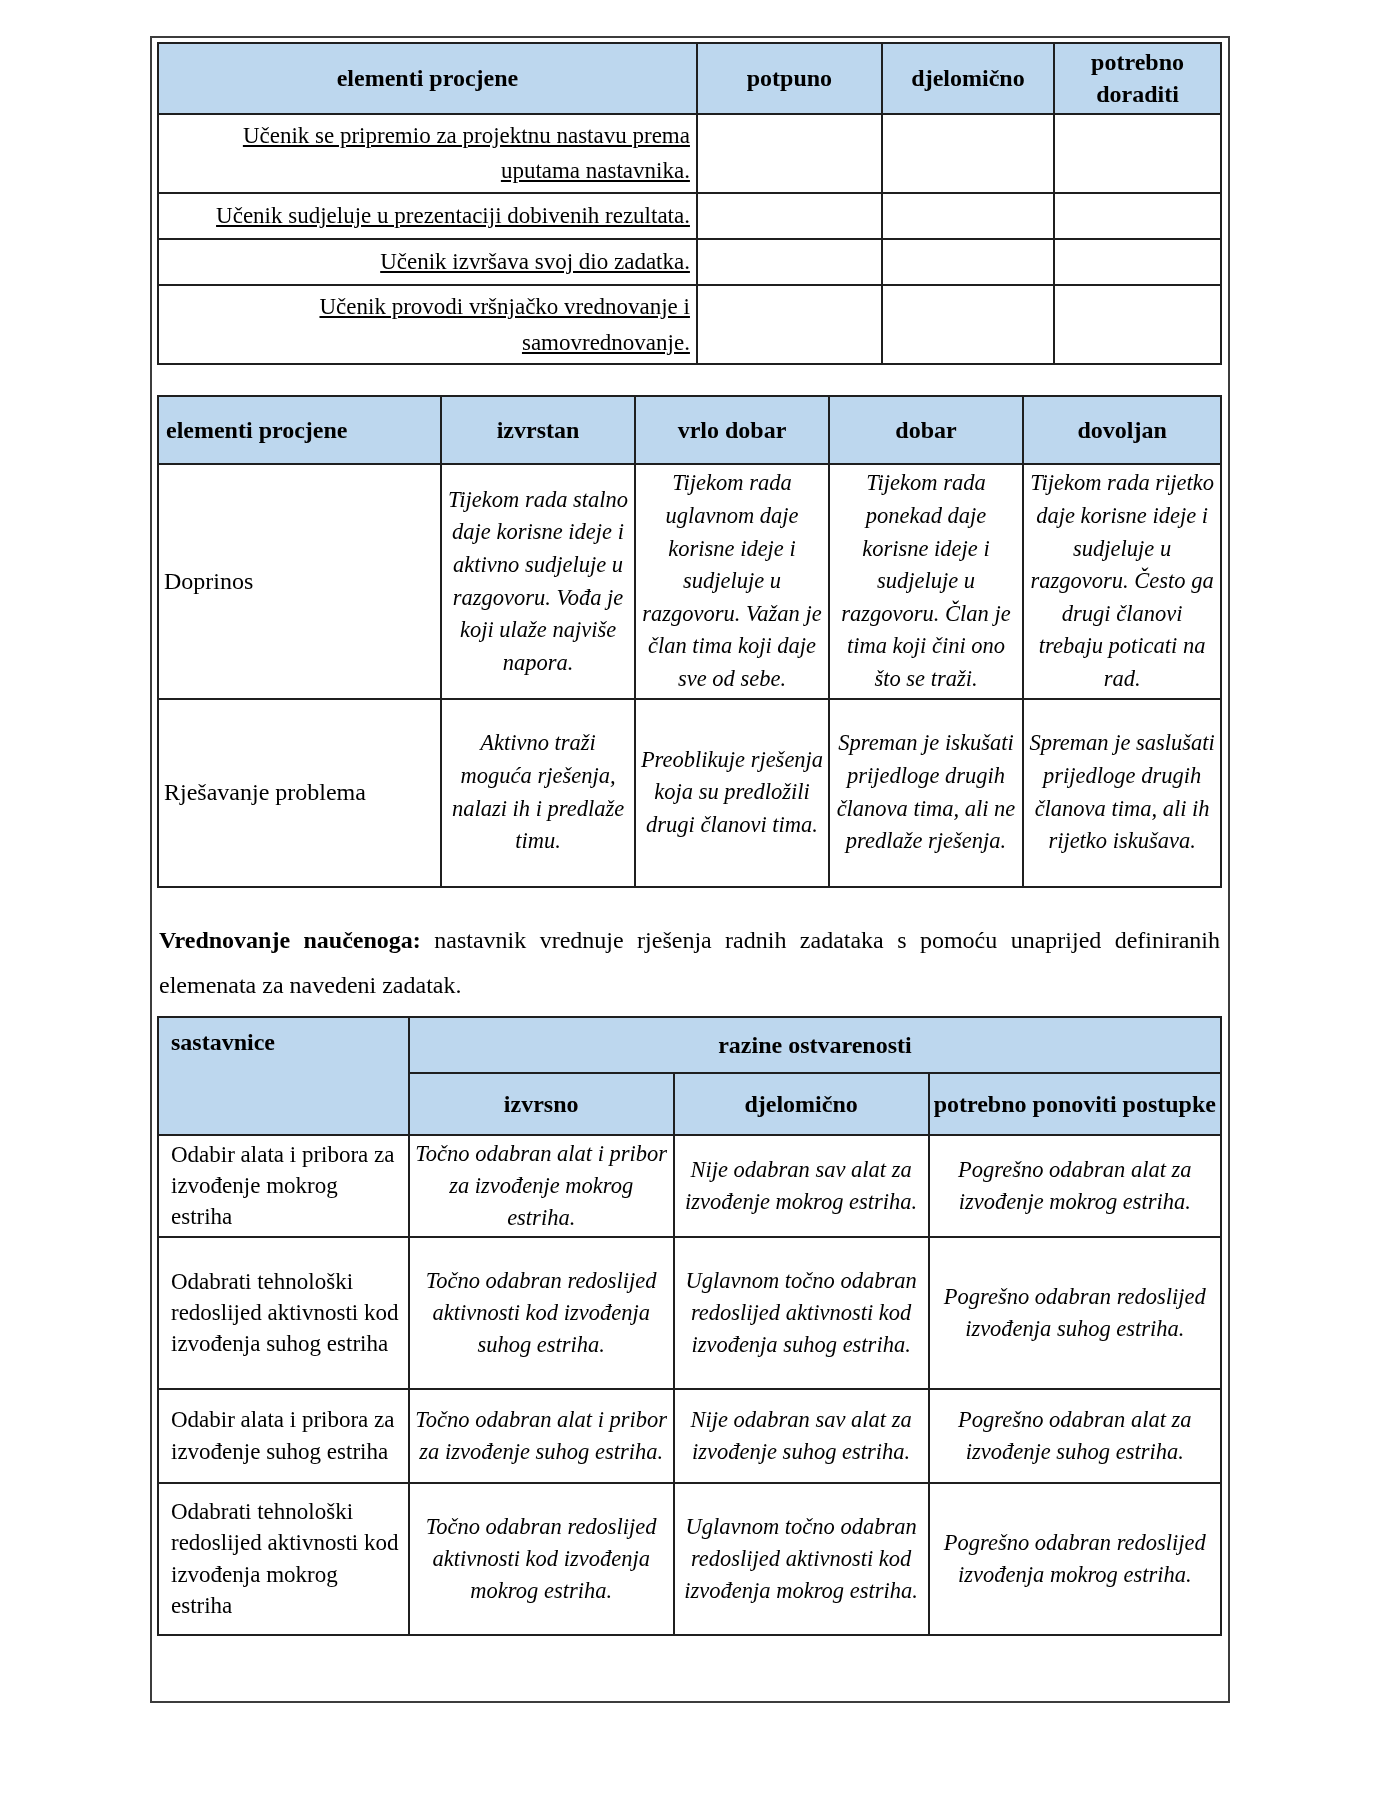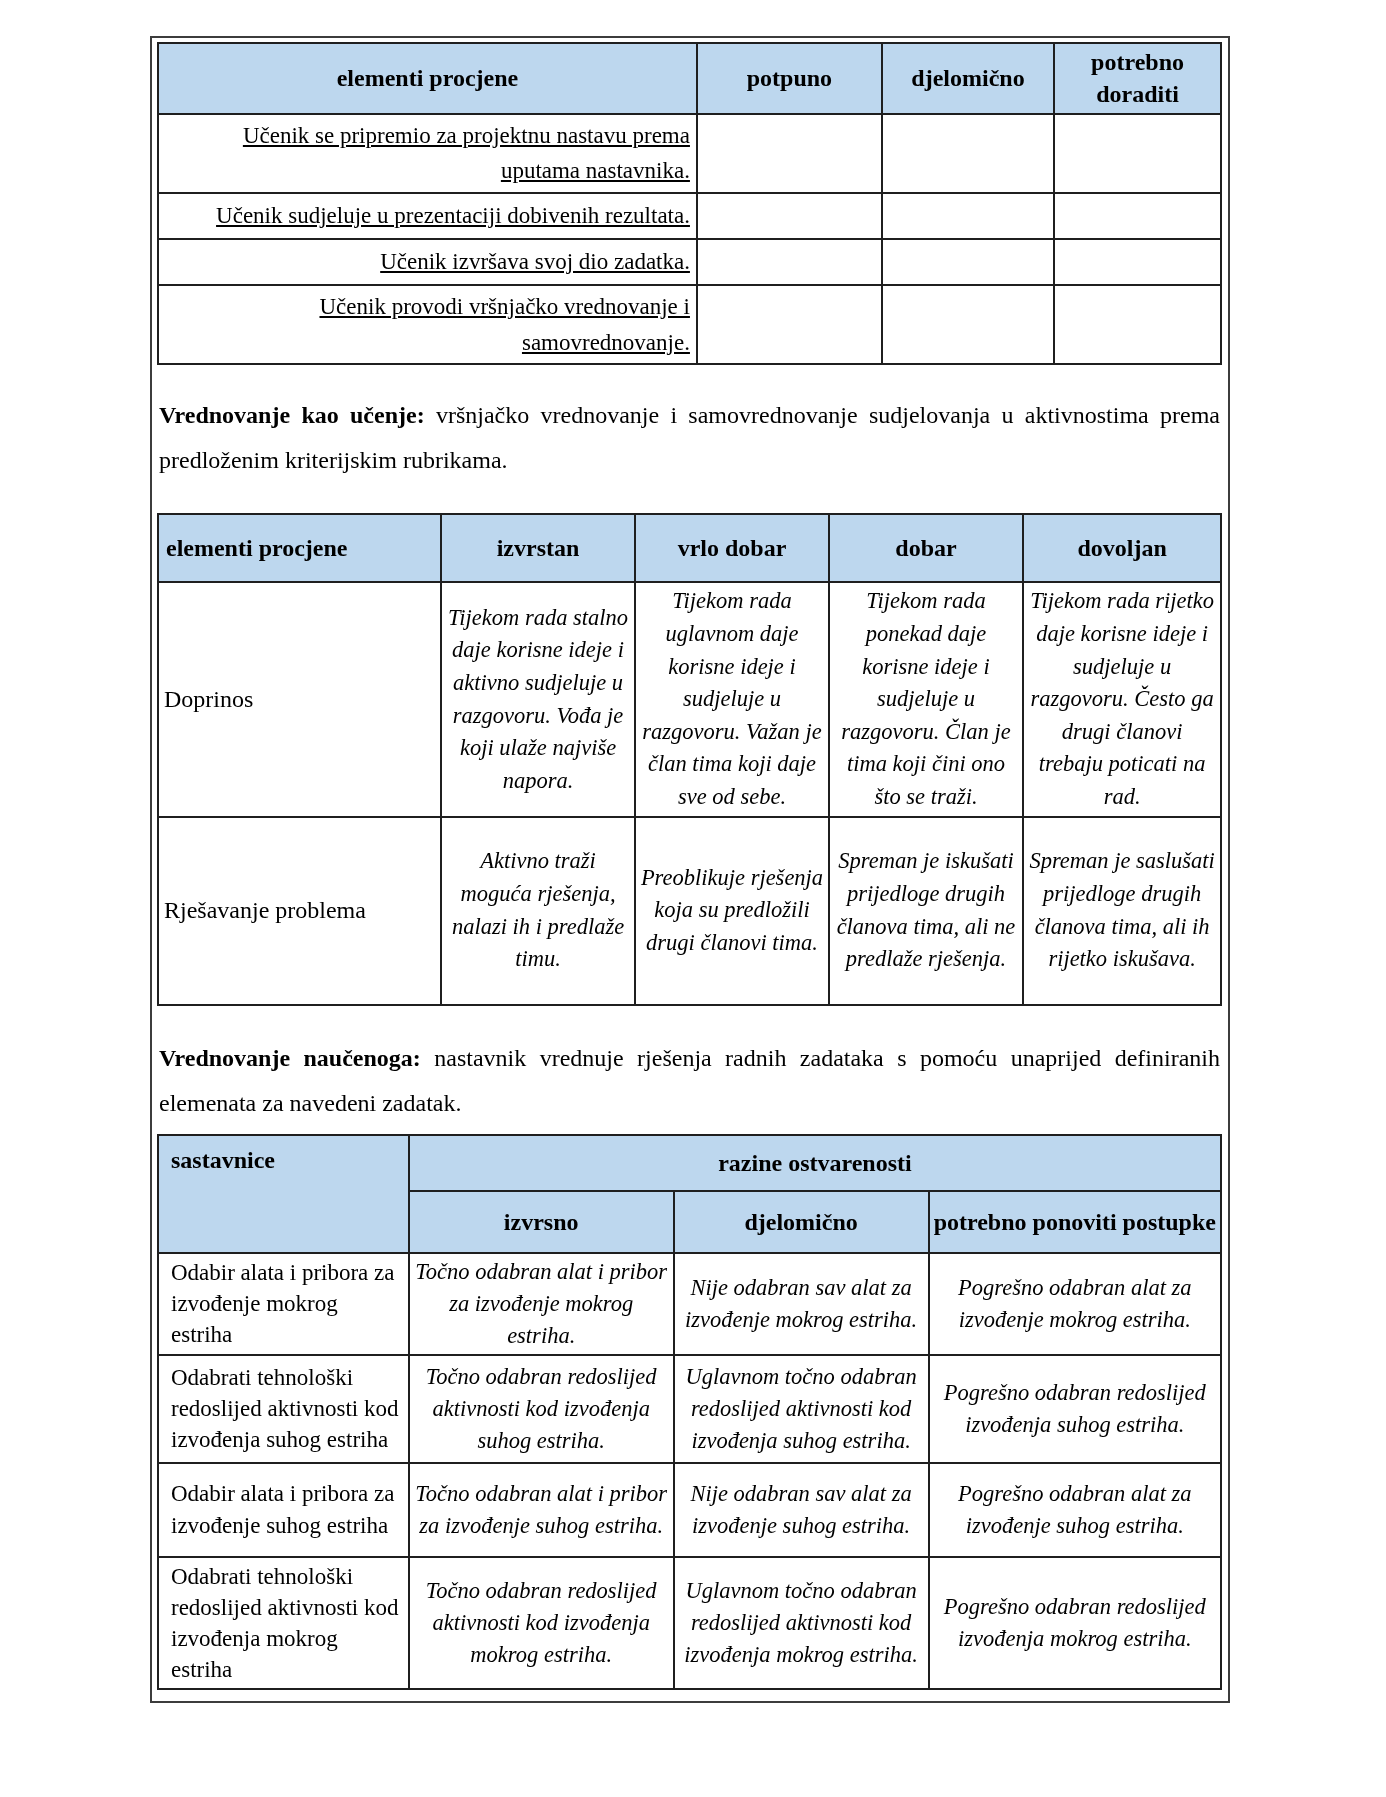--- a/index.html
+++ b/index.html
@@ -88,21 +88,21 @@
     padding:8px 6px 2px 12px;
   }
   .t3 td.lbl {
     font-size:23px;
     text-align:left;
     vertical-align:middle;
     padding:3px 6px 3px 12px;
     line-height:1.35;
   }
   .t3 td.rubric { line-height:1.42; }
-  .r90{height:90px;} .r124{height:108px;} .r94{height:94px;}
+  .r90{height:90px;} .r124{height:152px;} .r94{height:94px;}
 </style>
 </head>
 <body>
 
 <div class="frame">
 
   <table class="t1">
     <colgroup>
       <col style="width:50.7%">
         <col style="width:17.4%">
@@ -138,21 +138,20 @@
       </tr>
       <tr class="h68">
         <td class="lbl">Učenik provodi vršnjačko vrednovanje i samovrednovanje.</td>
         <td></td>
         <td></td>
         <td></td>
       </tr>
     </tbody>
   </table>
 
-  <p class="para"><span class="lead">Vrednovanje kao učenje:</span> <span>vršnjačko vrednovanje i samovrednovanje sudjelovanja u aktivnostima prema predloženim kriterijskim rubrikama.</span></p>
 
   <table class="t2">
     <colgroup>
       <col style="width:26.6%">
         <col style="width:18.3%">
         <col style="width:18.2%">
         <col style="width:18.3%">
         <col style="width:18.6%">
     </colgroup>
     <thead>

